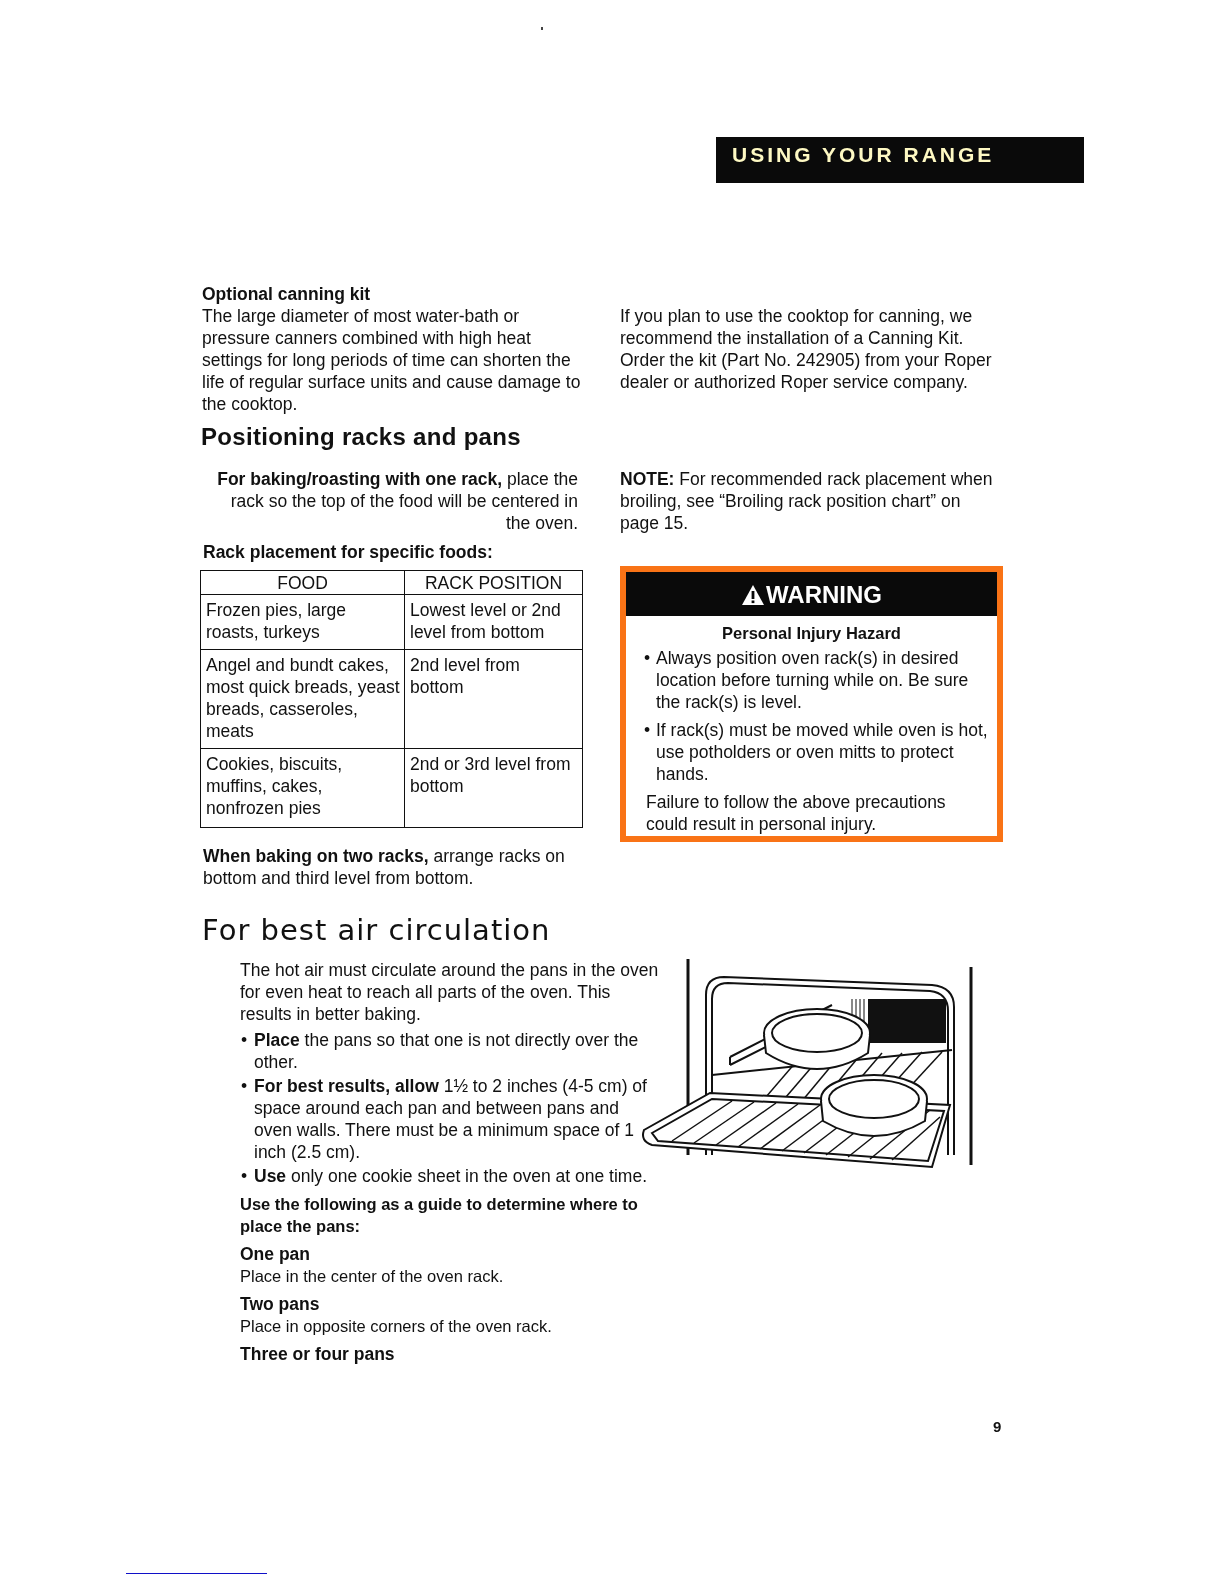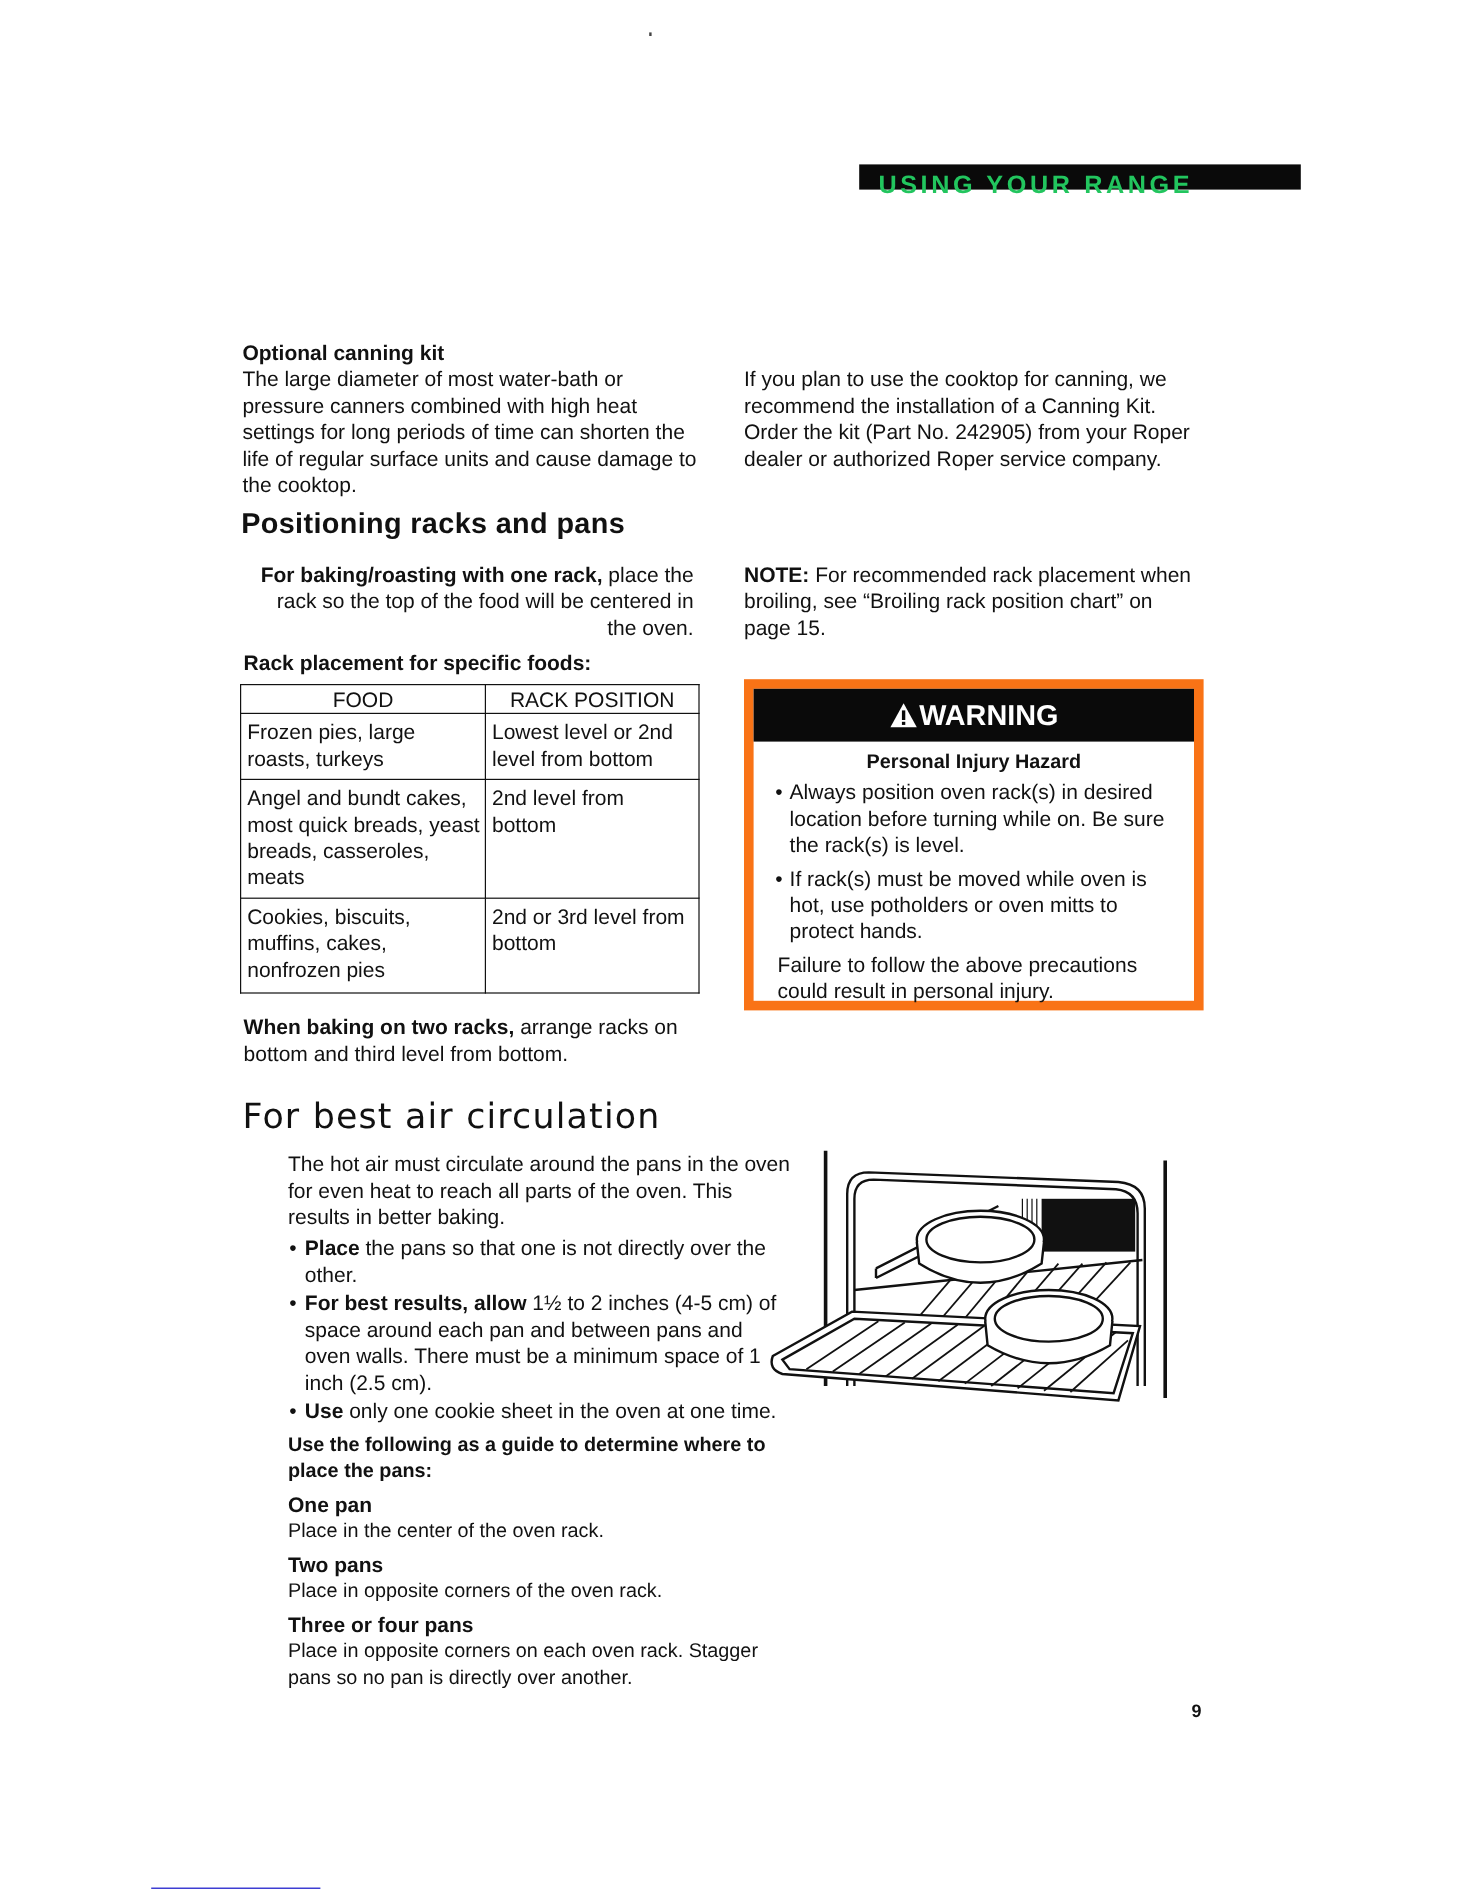--- a/index.html
+++ b/index.html
@@ -1,29 +1,29 @@
 <!DOCTYPE html>
 <html><head>
 <meta charset="utf-8">
 <style>
   html, body { margin: 0; padding: 0; background: #ffffff; }
   body { width: 1224px; height: 1584px; position: relative; overflow: hidden;
          font-family: "Liberation Sans", sans-serif; color: #111; }
   .abs { position: absolute; }
-  .banner { left: 716px; top: 137px; width: 368px; height: 21px; background: #0a0a0a;
-            color: #22c55e; font-weight: bold; font-size: 21px; letter-spacing: 3px;
+  .banner { left: 716px; top: 137px; width: 368px; height: 46px; background: #0a0a0a;
+            color: #fef9c3; font-weight: bold; font-size: 21px; letter-spacing: 3px;
             line-height: 35px; text-align: left; padding-left: 16px; box-sizing: border-box; }
   .body-text { font-size: 17.5px; line-height: 22px; }
   .bold { font-weight: bold; }
   .h1 { font-size: 24px; font-weight: bold; letter-spacing: 0.3px; }
   .h1-wide { font-size: 29px; font-weight: normal; letter-spacing: 1px; font-family: "DejaVu Sans", sans-serif; }
   table.rack { border-collapse: collapse; font-size: 17.5px; line-height: 22px; }
   table.rack th, table.rack td { border: 1.5px solid #111; vertical-align: top; padding: 4px 4px 6px 5px; text-align: left; }
   table.rack th { text-align: center; font-weight: normal; padding: 1px 4px 0 4px; font-size: 17.5px; }
-  .warn-box { left: 620px; top: 566px; width: 383px; height: 276px; border: 8px solid #f97316; box-sizing: border-box; }
+  .warn-box { left: 620px; top: 566px; width: 383px; height: 276px; border: 6px solid #f97316; box-sizing: border-box; }
   .warn-head { background: #0a0a0a; color: #fff; font-weight: bold; font-size: 24px; height: 44px; line-height: 46px; text-align: center; }
   .warn-sub { text-align: center; font-weight: bold; font-size: 16.5px; margin-top: 8px; }
   .warn-list { margin: 4px 0 0 0; padding: 0; list-style: none; font-size: 17.5px; line-height: 22px; }
   .warn-list li { position: relative; padding-left: 30px; padding-right: 6px; margin-bottom: 6px; }
   .warn-list li::before { content: "•"; position: absolute; left: 18px; }
   .warn-foot { font-size: 17.5px; line-height: 22px; padding-left: 20px; padding-right: 6px; }
   .bullets { list-style: none; margin: 0; padding: 0; }
   .bullets li { position: relative; padding-left: 14px; font-size: 17.5px; line-height: 22px; margin-bottom: 2px; }
   .bullets li::before { content: "•"; position: absolute; left: 1px; }
   .sub-h { font-weight: bold; font-size: 17.5px; line-height: 22px; margin-top: 6px; }
@@ -108,21 +108,20 @@
     <li><span class="bold">Place</span><span> the pans so that one is not directly over the other.</span></li>
     <li><span class="bold">For best results, allow</span><span> 1½ to 2 inches (4-5 cm) of space around each pan and between pans and oven walls. There must be a minimum space of 1 inch (2.5 cm).</span></li>
     <li><span class="bold">Use</span><span> only one cookie sheet in the oven at one time.</span></li>
   </ul>
   <div class="sub-h" style="font-size:16.5px;">Use the following as a guide to determine where to place the pans:</div>
   <div class="sub-h">One pan</div>
   <div class="sub-p">Place in the center of the oven rack.</div>
   <div class="sub-h">Two pans</div>
   <div class="sub-p">Place in opposite corners of the oven rack.</div>
   <div class="sub-h">Three or four pans</div>
-  <div class="sub-p" style="width:430px;">Place in opposite corners on each oven rack. Stagger pans so no pan is directly over another.</div>
 </div>
 
 <div class="abs" style="left:632px; top:955px; width:350px; height:215px;">
   <svg width="350" height="215" viewBox="0 0 350 215" fill="none" stroke="#111" stroke-width="2">
 
     <line x1="56" y1="4" x2="56" y2="200" stroke-width="3"></line>
     <line x1="339" y1="12" x2="339" y2="210" stroke-width="3"></line>
 
     <path d="M74 200 L74 40 Q74 22 92 22 L300 30 Q322 32 322 52 L322 200"></path>
     <path d="M80 200 L80 44 Q80 28 96 28 L298 36 Q316 38 316 56 L316 200"></path>

